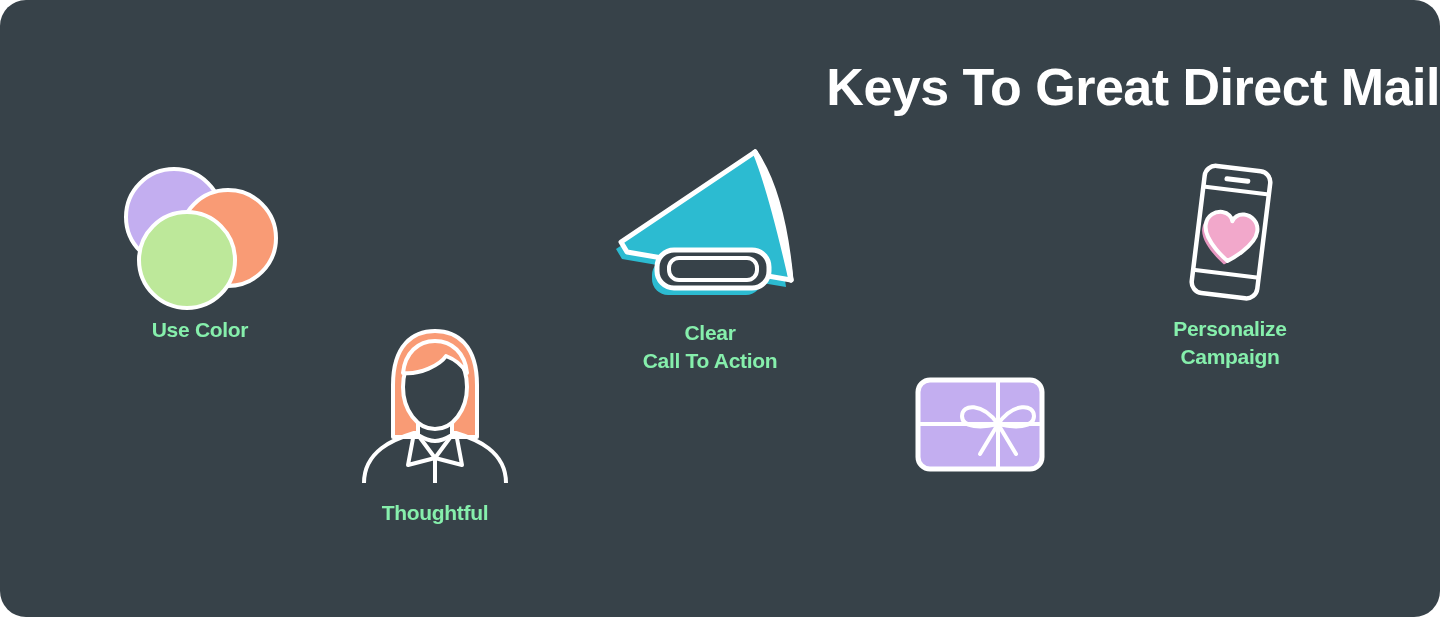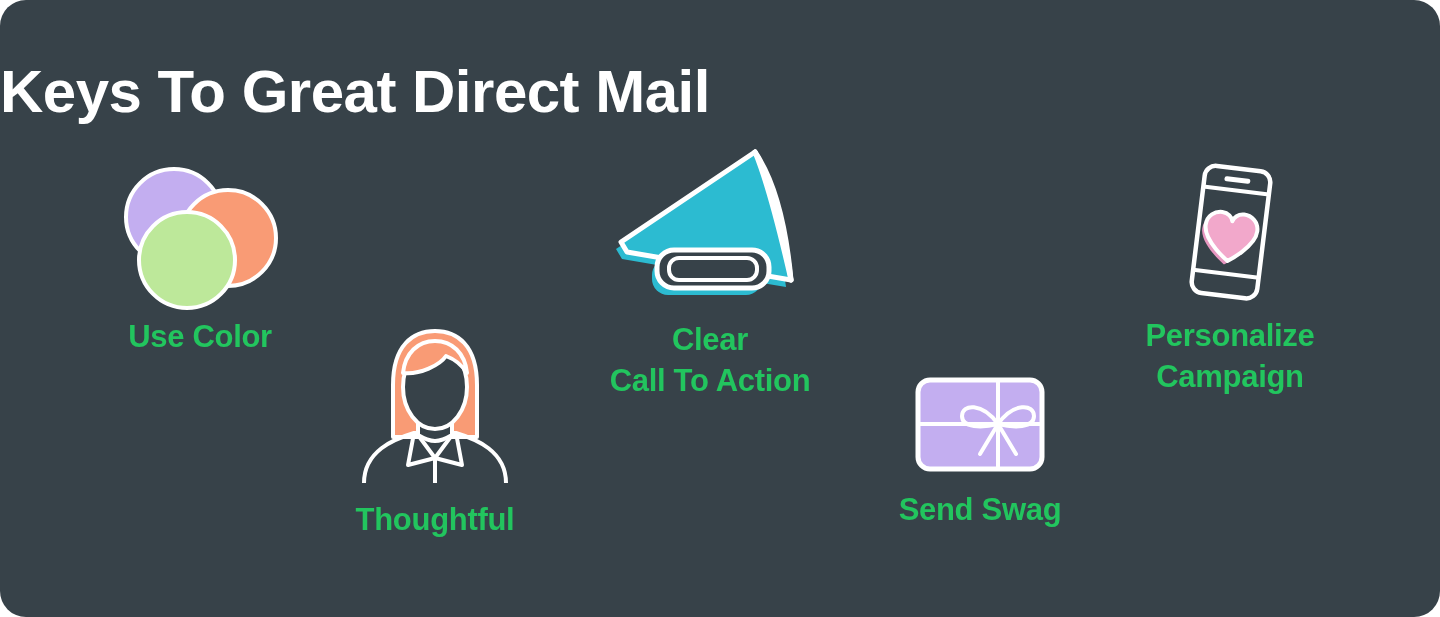--- a/index.html
+++ b/index.html
@@ -20,34 +20,34 @@
     background: #374249;
     border-radius: 26px;
     overflow: hidden;
     box-sizing: border-box;
   }
   .title {
     position: absolute;
     left: 0;
     right: 0;
     top: 60px;
-    text-align: left;
+    text-align: right;
     color: #ffffff;
-    font-size: 60px;
+    font-size: 52px;
     font-weight: 700;
     letter-spacing: -0.5px;
     line-height: 1.05;
     font-family: "Liberation Sans", sans-serif;
   }
   .item {
     position: absolute;
   }
   .item-label {
-    color: #22c55e;
-    font-size: 31px;
+    color: #86efac;
+    font-size: 21px;
     font-weight: 700;
     line-height: 1.33;
     text-align: center;
     letter-spacing: -0.3px;
     white-space: pre-line;
     font-family: "Liberation Sans", sans-serif;
   }
   .icon-wrap {
     display: flex;
     align-items: flex-end;
@@ -139,21 +139,20 @@
 
         <path d="M8 52 L132 52" fill="none" stroke="#ffffff" stroke-width="4"></path>
 
         <path d="M88 52 C72 30 52 32 52 44 C52 56 72 56 88 52 Z" fill="none" stroke="#ffffff" stroke-width="4" stroke-linejoin="round"></path>
         <path d="M88 52 C104 30 124 32 124 44 C124 56 104 56 88 52 Z" fill="none" stroke="#ffffff" stroke-width="4" stroke-linejoin="round"></path>
 
         <path d="M88 52 L70 82" fill="none" stroke="#ffffff" stroke-width="4" stroke-linecap="round"></path>
         <path d="M88 52 L106 82" fill="none" stroke="#ffffff" stroke-width="4" stroke-linecap="round"></path>
       </svg>
     </div>
-    <div class="item-label">Send Swag</div>
   </div>
 
   <div class="item" id="item-campaign">
     <div class="icon-wrap">
       <svg width="140" height="145" viewBox="0 0 140 145">
         <g transform="rotate(7 70 72)">
           <rect x="38" y="8" width="66" height="128" rx="11" fill="#374249" stroke="#ffffff" stroke-width="4.5"></rect>
           <path d="M38 30 L104 30" fill="none" stroke="#ffffff" stroke-width="4"></path>
           <path d="M38 114 L104 114" fill="none" stroke="#ffffff" stroke-width="4"></path>
           <rect x="58" y="17" width="26" height="5" rx="2.5" fill="#ffffff"></rect>

